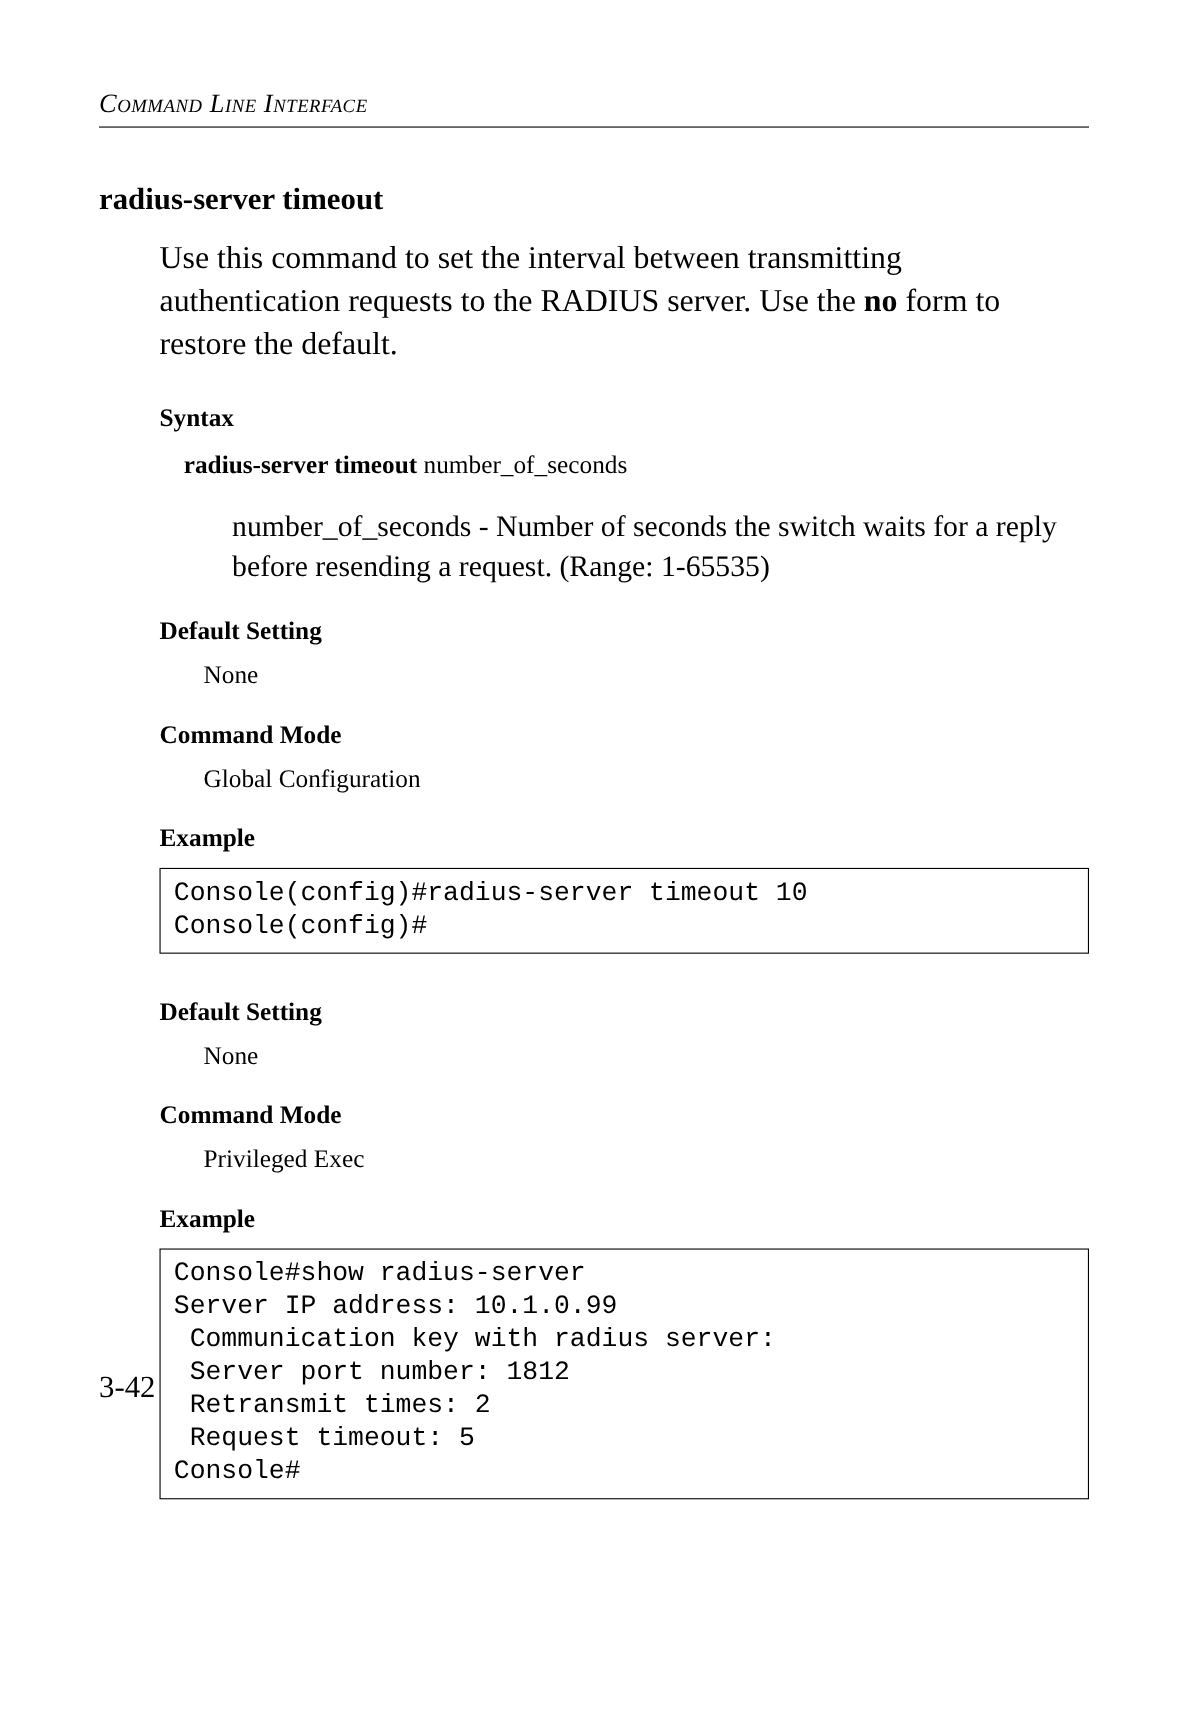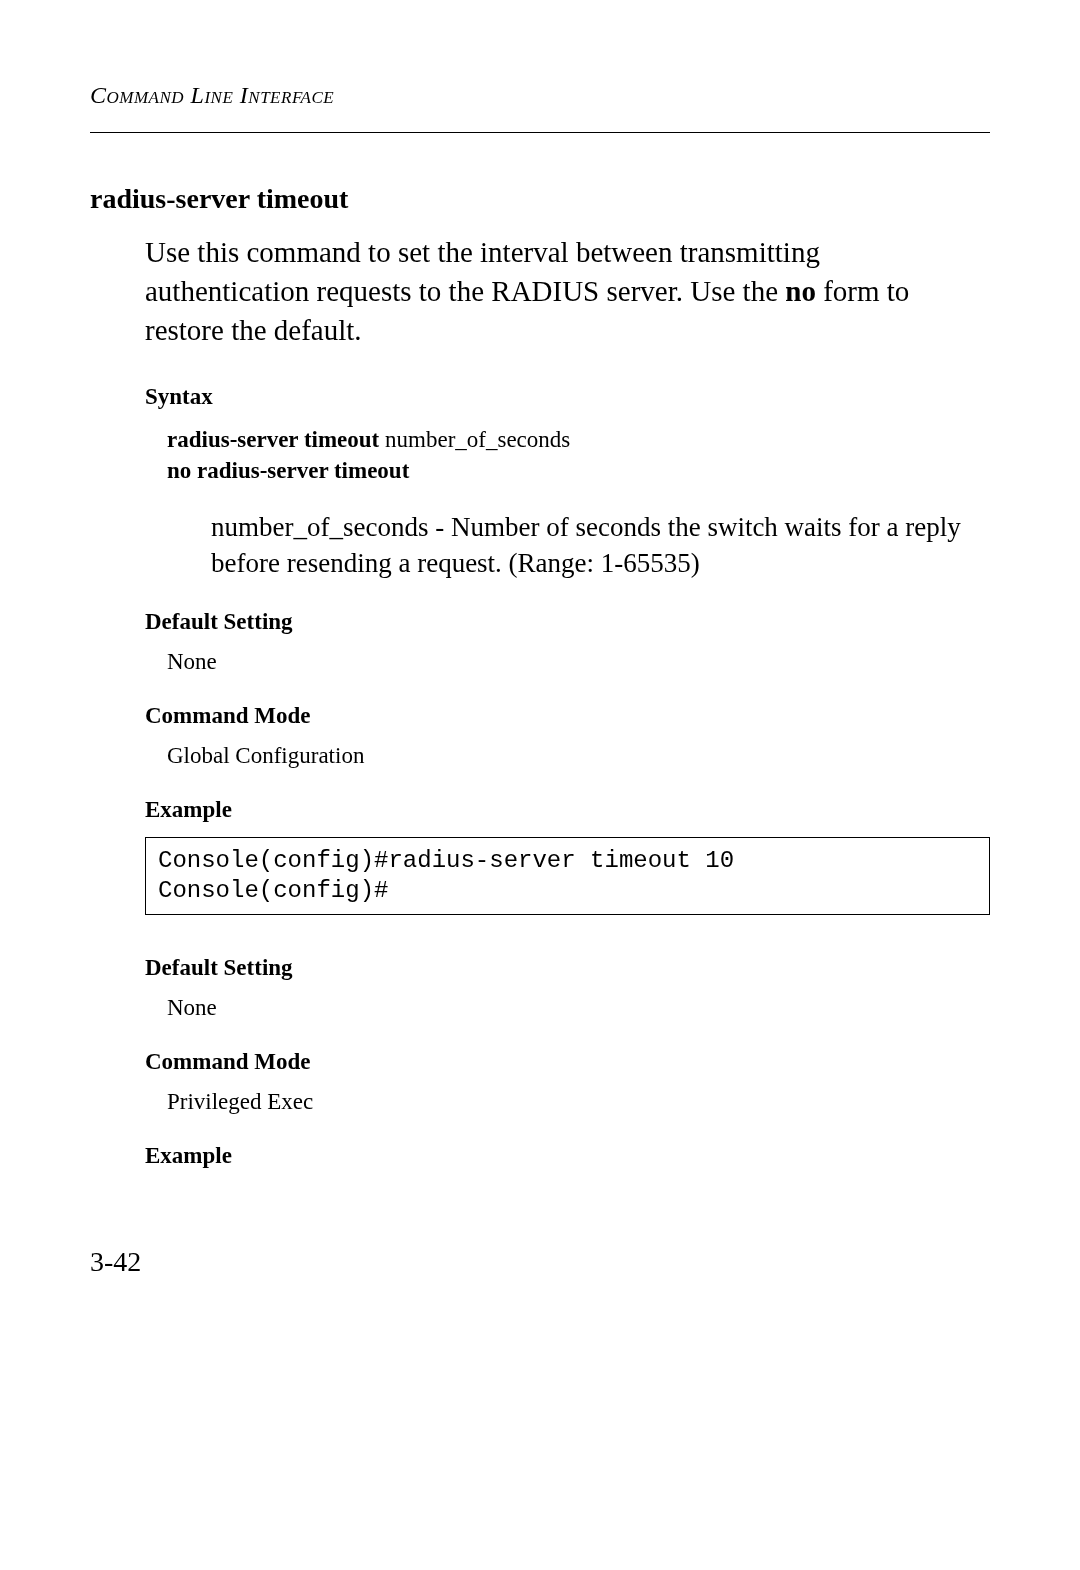--- a/index.html
+++ b/index.html
@@ -12,21 +12,21 @@
       position: relative;
     }
     .page {
       padding: 82px 90px 0 90px;
     }
     .running-head {
       font-style: italic;
       font-variant: small-caps;
       font-size: 24px;
       letter-spacing: 0.5px;
-      margin-bottom: 23px;
+      margin-bottom: 6px;
     }
     .hr {
       border: none;
       border-top: 1.5px solid #000;
       margin-bottom: 50px;
     }
     .cmd-title {
       font-weight: bold;
       font-size: 28px;
       margin-bottom: 18px;
@@ -54,21 +54,21 @@
     }
     .bold { font-weight: bold; }
     .ital { }
     .param-block {
       margin-left: 44px;
       margin-top: 22px;
       font-size: 27px;
       line-height: 1.35;
     }
     .value-line {
-      margin-left: 22px;
+      margin-left: 40px;
       font-size: 23px;
       margin-bottom: 28px;
     }
     .section-block { margin-bottom: 28px; }
     .example-box {
       border: 1px solid #000;
       padding: 8px 12px;
       font-family: "Courier New", Courier, monospace;
       font-size: 24px;
       line-height: 1.25;
@@ -98,21 +98,20 @@
     <p class="desc">
       <span>Use this command to set the interval between transmitting authentication requests to the RADIUS server. Use the </span><span class="bold">no</span><span> form to restore the default.</span>
     </p>
 
     <div class="section-block">
       <div class="sub-head">Syntax</div>
       <div class="syntax-block">
         <div class="syntax-line">
           <span class="bold">radius-server timeout </span><span class="ital">number_of_seconds</span>
         </div>
-        <div class="syntax-line bold">no radius-server timeout</div>
         <div class="param-block">
           <span class="ital">number_of_seconds</span><span> - Number of seconds the switch waits for a reply before resending a request. (Range: 1-65535)</span>
         </div>
       </div>
     </div>
 
     <div class="section-block">
       <div class="sub-head">Default Setting</div>
       <div class="value-line">None</div>
     </div>
@@ -139,19 +138,26 @@
       <div class="value-line">None</div>
     </div>
 
     <div class="section-block">
       <div class="sub-head">Command Mode</div>
       <div class="value-line">Privileged Exec</div>
     </div>
 
     <div>
       <div class="sub-head">Example</div>
+      <div class="example-box">Console#show radius-server
+Server IP address: 10.1.0.99
+ Communication key with radius server:
+ Server port number: 1812
+ Retransmit times: 2
+ Request timeout: 5
+Console#</div>
     </div>
 
   </div>
 
 </div>
 
 <div class="page-num">3-42</div>
 
 </body></html>

